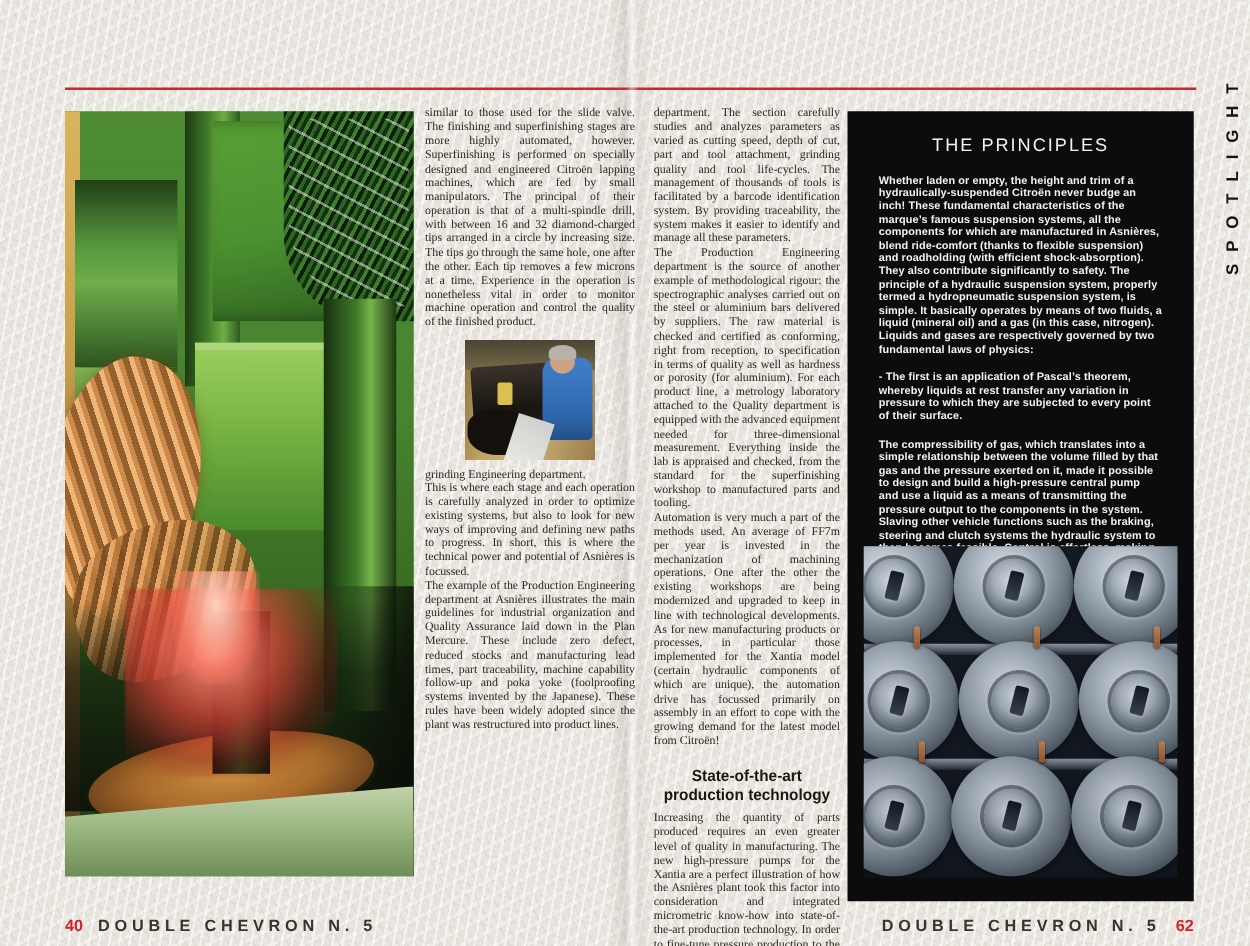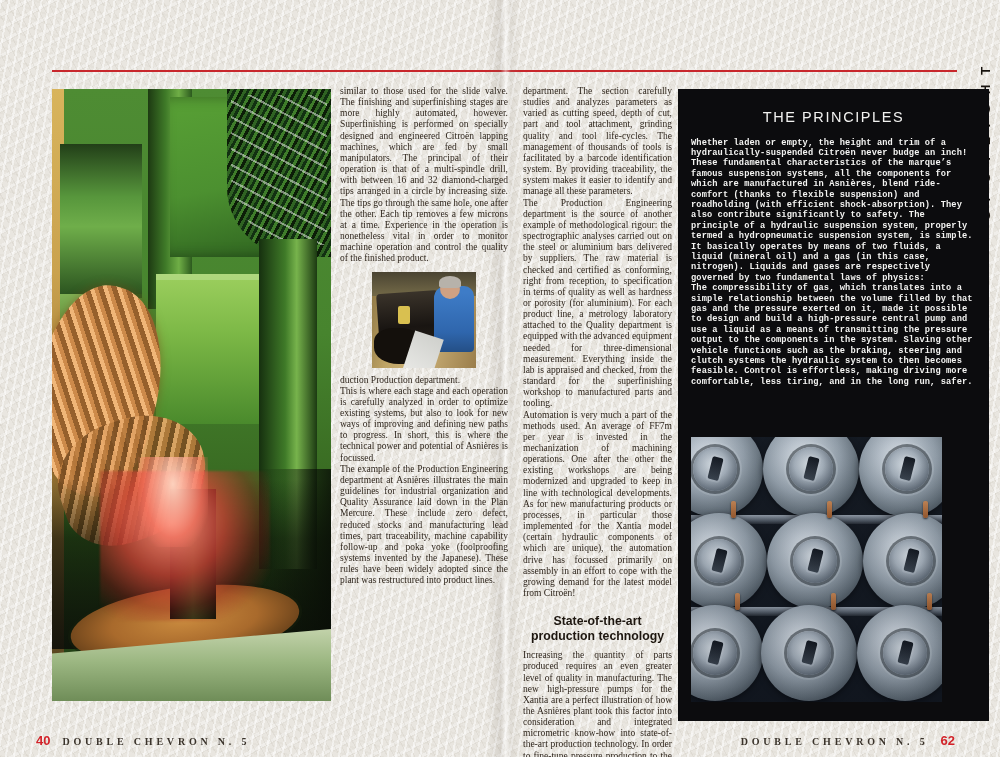--- a/index.html
+++ b/index.html
@@ -73,50 +73,50 @@
   .wp-canister{left:26px;top:34px;width:12px;height:18px;background:#d9c050;border-radius:2px;}
   .wp-worker{right:2px;top:14px;width:40px;height:66px;border-radius:12px 10px 4px 4px;
     background:linear-gradient(180deg,#3e7cc7 10%,#2f66ad 70%,#244f86);}
   .wp-head{right:16px;top:7px;width:20px;height:20px;border-radius:50%;
     background:radial-gradient(circle at 50% 60%,#cfa183 55%,#b98a6d);}
   .wp-hair{right:15px;top:4px;width:22px;height:12px;border-radius:50% 50% 20% 20%;background:#b7b2aa;}
   .wp-cloth{left:36px;top:62px;width:30px;height:42px;transform:rotate(18deg);
     background:linear-gradient(15deg,#e9e9e6,#cfd0cc);}
 
   
-  .hydraulics-box{position:absolute;left:678px;top:89px;width:311px;height:632px;background:#0c0c0e;}
+  .hydraulics-box{position:absolute;left:678px;top:89px;width:277px;height:632px;background:#0c0c0e;}
   .box-title{margin-top:20px;text-align:center;color:#f2f2f0;font-family:"Liberation Sans",sans-serif;
     font-size:14.5px;letter-spacing:1.6px;line-height:17.5px;font-weight:400;}
   .box-body{margin:11px 13px 0;color:#f4f4f2;font-family:"Liberation Sans",sans-serif;font-weight:bold;
     font-size:8.7px;line-height:10.4px;letter-spacing:.1px;text-align:left;}
-  .box-body p{margin:0;font-family:Liberation Mono, monospace;}
+  .box-body p{margin:12px;}
 
   
   .spheres-photo{position:absolute;left:13px;top:348px;width:251px;height:265px;background:#10141a;overflow:hidden;}
   .shelf{position:absolute;left:0;width:100%;height:9px;z-index:1;
     background:linear-gradient(180deg,#9aa3ad,#59616b 55%,#23282e);}
   .pin{position:absolute;width:5px;height:17px;border-radius:2px;z-index:3;
     background:linear-gradient(180deg,#d08a52,#a05a28);box-shadow:0 1px 2px rgba(0,0,0,.7);}
   .sphere{position:absolute;width:96px;height:96px;border-radius:50%;z-index:2;
     background:radial-gradient(circle at 42% 38%,#eef2f5 0%,#c9d1d8 20%,#9aa5ae 45%,#657078 68%,#333b42 88%,#171b20 100%);
     box-shadow:0 2px 6px rgba(0,0,0,.6);}
   .sphere::before{content:"";position:absolute;left:27%;top:27%;width:46%;height:46%;border-radius:50%;
     background:radial-gradient(circle at 45% 40%,#e4eaee 0%,#aeb8c1 40%,#6c7680 70%,#2e353c 100%);
     box-shadow:0 0 0 3px rgba(20,25,30,.5),0 0 0 5px rgba(210,218,224,.25);}
   .sphere::after{content:"";position:absolute;left:45%;top:38%;width:11%;height:24%;border-radius:2px;transform:rotate(14deg);
     background:linear-gradient(180deg,#10141a,#3a424b);box-shadow:0 0 0 2px rgba(220,226,232,.2);}
   .spheres-photo .tint{position:absolute;inset:0;z-index:4;pointer-events:none;
     background:linear-gradient(180deg,rgba(60,80,110,.10),rgba(20,30,50,.18));}
 
   
   .footer{position:absolute;top:733px;display:flex;align-items:baseline;gap:12px;}
-  .footer-left{left:36px;}
+  .footer-left{left:52px;}
   .footer-right{right:45px;}
   .page-num{color:#d2232a;font-family:"Liberation Sans",sans-serif;font-weight:bold;font-size:13px;}
-  .mag-name{font-family:Liberation Serif, serif;font-weight:bold;font-size:10px;letter-spacing:3.8px;color:#3a332b;}
+  .mag-name{font-family:Liberation Sans, sans-serif;font-weight:bold;font-size:13px;letter-spacing:3.8px;color:#3a332b;}
 </style>
 </head>
 <body>
 
 <div class="red-rule"></div>
 <div class="gutter"></div>
 <div class="spotlight">SPOTLIGHT</div>
 
 <div class="machine-photo">
   <div class="mp mp-edge"></div>
@@ -144,21 +144,21 @@
   <div class="worker-photo">
     <div class="wp wp-top"></div>
     <div class="wp wp-machine"></div>
     <div class="wp wp-machine2"></div>
     <div class="wp wp-canister"></div>
     <div class="wp wp-worker"></div>
     <div class="wp wp-head"></div>
     <div class="wp wp-hair"></div>
     <div class="wp wp-cloth"></div>
   </div>
-  <p>duction Production department.</p>
+  <p>grinding Engineering department.</p>
   <p>This is where each stage and each operation is carefully analyzed in order to optimize existing systems, but also to look for new ways of improving and defining new paths to progress. In short, this is where the technical power and potential of Asnières is focussed.</p>
   <p>The example of the Production Engineering department at Asnières illustrates the main guidelines for industrial organization and Quality Assurance laid down in the Plan Mercure. These include zero defect, reduced stocks and manufacturing lead times, part traceability, machine capability follow-up and poka yoke (foolproofing systems invented by the Japanese). These rules have been widely adopted since the plant was restructured into product lines.</p>
 </div>
 
 <div class="col col2">
   <p>department. The section carefully studies and analyzes parameters as varied as cutting speed, depth of cut, part and tool attachment, grinding quality and tool life-cycles. The management of thousands of tools is facilitated by a barcode identification system. By providing traceability, the system makes it easier to identify and manage all these parameters.</p>
   <p>The Production Engineering department is the source of another example of methodological rigour: the spectrographic analyses carried out on the steel or aluminium bars delivered by suppliers. The raw material is checked and certified as conforming, right from reception, to specification in terms of quality as well as hardness or porosity (for aluminium). For each product line, a metrology laboratory attached to the Quality department is equipped with the advanced equipment needed for three-dimensional measurement. Everything inside the lab is appraised and checked, from the standard for the superfinishing workshop to manufactured parts and tooling.</p>
   <p>Automation is very much a part of the methods used. An average of FF7m per year is invested in the mechanization of machining operations. One after the other the existing workshops are being modernized and upgraded to keep in line with technological developments. As for new manufacturing products or processes, in particular those implemented for the Xantia model (certain hydraulic components of which are unique), the automation drive has focussed primarily on assembly in an effort to cope with the growing demand for the latest model from Citroën!</p>
   <div class="subhead">
     <div>State-of-the-art</div>
@@ -166,20 +166,21 @@
   </div>
   <p>Increasing the quantity of parts produced requires an even greater level of quality in manufacturing. The new high-pressure pumps for the Xantia are a perfect illustration of how the Asnières plant took this factor into consideration and integrated micrometric know-how into state-of-the-art production technology. In order to fine-tune pressure production to the hydraulic functions of the vehicle, two new types of pumps were designed and engineered: one with 6 pistons for mechan-</p>
 </div>
 
 <div class="hydraulics-box">
   <div class="box-title">
     <div>THE PRINCIPLES</div>
   </div>
   <div class="box-body">
     <p>Whether laden or empty, the height and trim of a hydraulically-suspended Citroën never budge an inch! These fundamental characteristics of the marque’s famous suspension systems, all the components for which are manufactured in Asnières, blend ride-comfort (thanks to flexible suspension) and roadholding (with efficient shock-absorption). They also contribute significantly to safety. The principle of a hydraulic suspension system, properly termed a hydropneumatic suspension system, is simple. It basically operates by means of two fluids, a liquid (mineral oil) and a gas (in this case, nitrogen). Liquids and gases are respectively governed by two fundamental laws of physics:</p>
+    <p>- The first is an application of Pascal’s theorem, whereby liquids at rest transfer any variation in pressure to which they are subjected to every point of their surface.</p>
     <p>The compressibility of gas, which translates into a simple relationship between the volume filled by that gas and the pressure exerted on it, made it possible to design and build a high-pressure central pump and use a liquid as a means of transmitting the pressure output to the components in the system. Slaving other vehicle functions such as the braking, steering and clutch systems the hydraulic system to then becomes feasible. Control is effortless, making driving more comfortable, less tiring, and in the long run, safer.</p>
   </div>
   <div class="spheres-photo">
     <div class="shelf" style="top:78px"></div>
     <div class="shelf" style="top:170px"></div>
     <i class="pin" style="left:40px;top:64px"></i>
     <i class="pin" style="left:136px;top:64px"></i>
     <i class="pin" style="left:232px;top:64px"></i>
     <i class="pin" style="left:44px;top:156px"></i>
     <i class="pin" style="left:140px;top:156px"></i>

